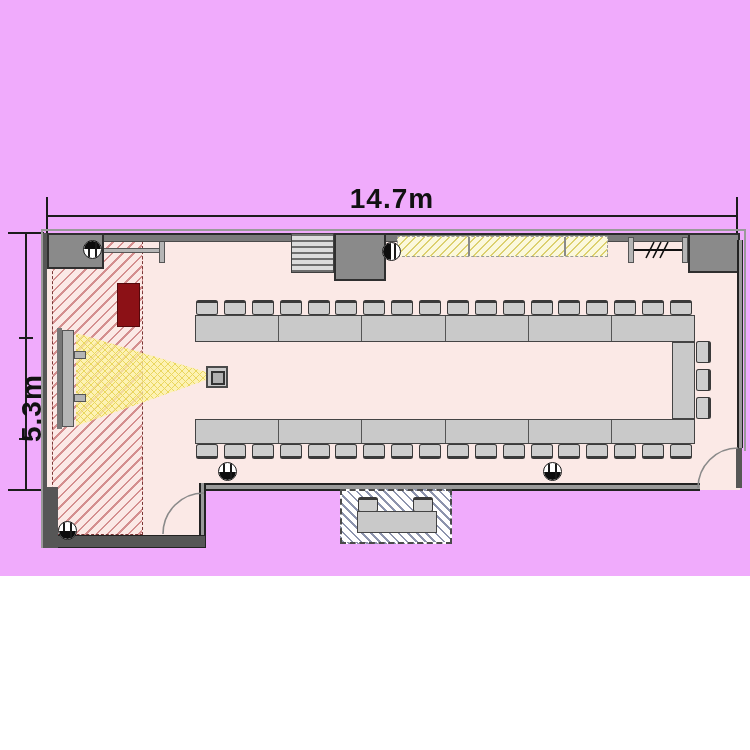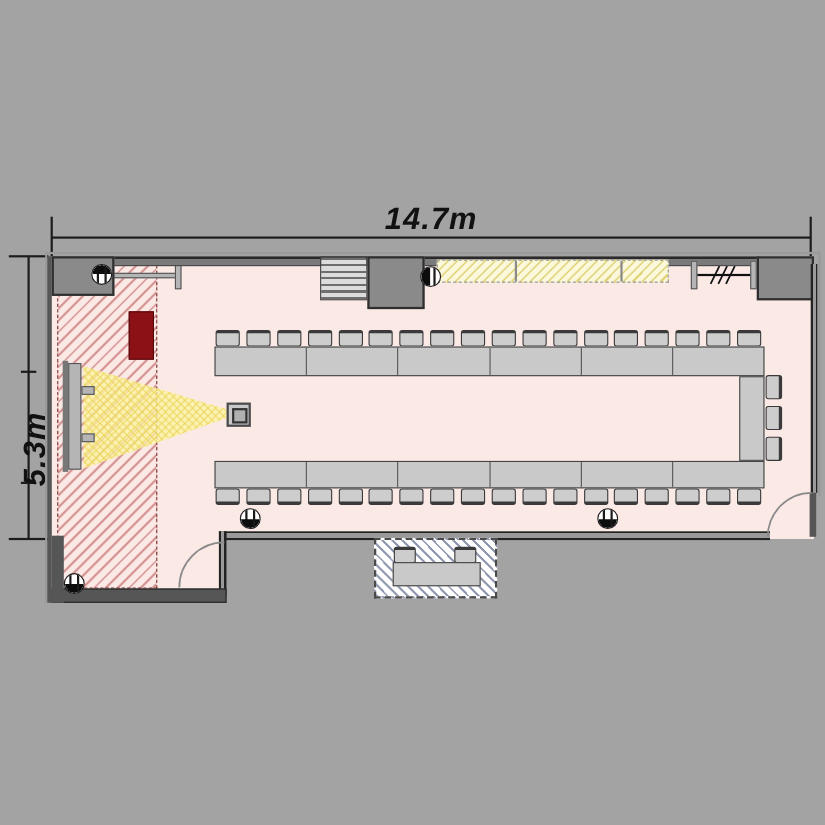--- a/index.html
+++ b/index.html
@@ -1,17 +1,17 @@
 <!DOCTYPE html>
 <html style="--floor: #fbe9e6; --hatch-line: #d48f8f; --red-cabinet: #8c1116; --table: #c9c9c9; --chair: #cdcdcd; --board-fill: #fbf8dc; --board-line: #dcd06e; --beam-fill: #fdf4a3; --beam-line: #e8d455; --annex-line: #8d94ad; --wall-fill: #8a8a8a;"><head>
 <meta charset="utf-8">
 <style>
   html,body{margin:0;padding:0;background:#fff;}
-  #canvas{position:relative;width:750px;height:750px;background:#a3a3a3;overflow:hidden;
-          font-family:"Liberation Sans", sans-serif;font-style:italic;}
+  #canvas{position:relative;width:750px;height:576px;background:#f0abfc;overflow:hidden;
+          font-family:"Liberation Sans", sans-serif;}
   .abs{position:absolute;box-sizing:border-box;}
   
   .dim-line{background:#1c1c1c;}
   .dim-label{color:#111;font-weight:bold;font-size:28px;letter-spacing:1px;}
   .dim-label-v{writing-mode:vertical-rl;transform:rotate(180deg);}
   
   .outer-line{background:#9a9a9a;}
   .wall-top{background:linear-gradient(180deg,#2a2a2a 0 2px,#7a7a7a 2px 8px,#4a4a4a 8px 9px);}
   .wall-h{background:linear-gradient(180deg,#222 0 2px,#9a9a9a 2px 6px,#222 6px 8px);}
   .wall-v{background:linear-gradient(90deg,#222 0 2px,#9a9a9a 2px 5px,#222 5px 7px);}

